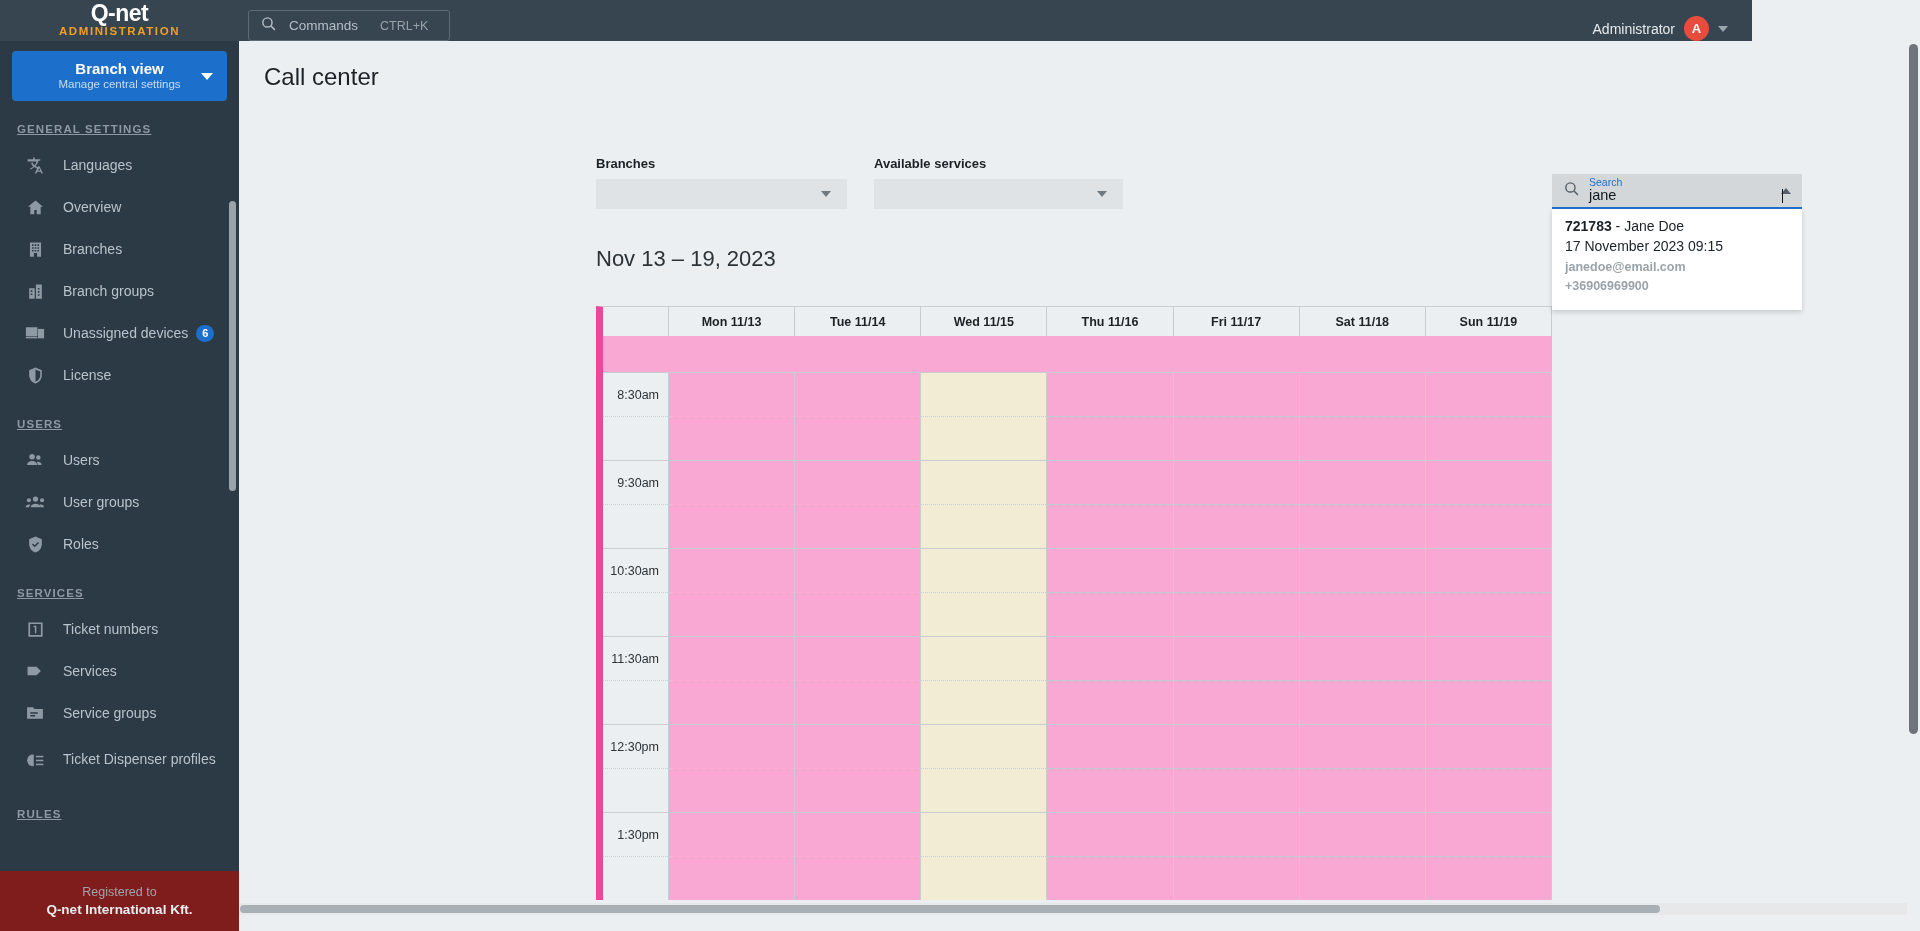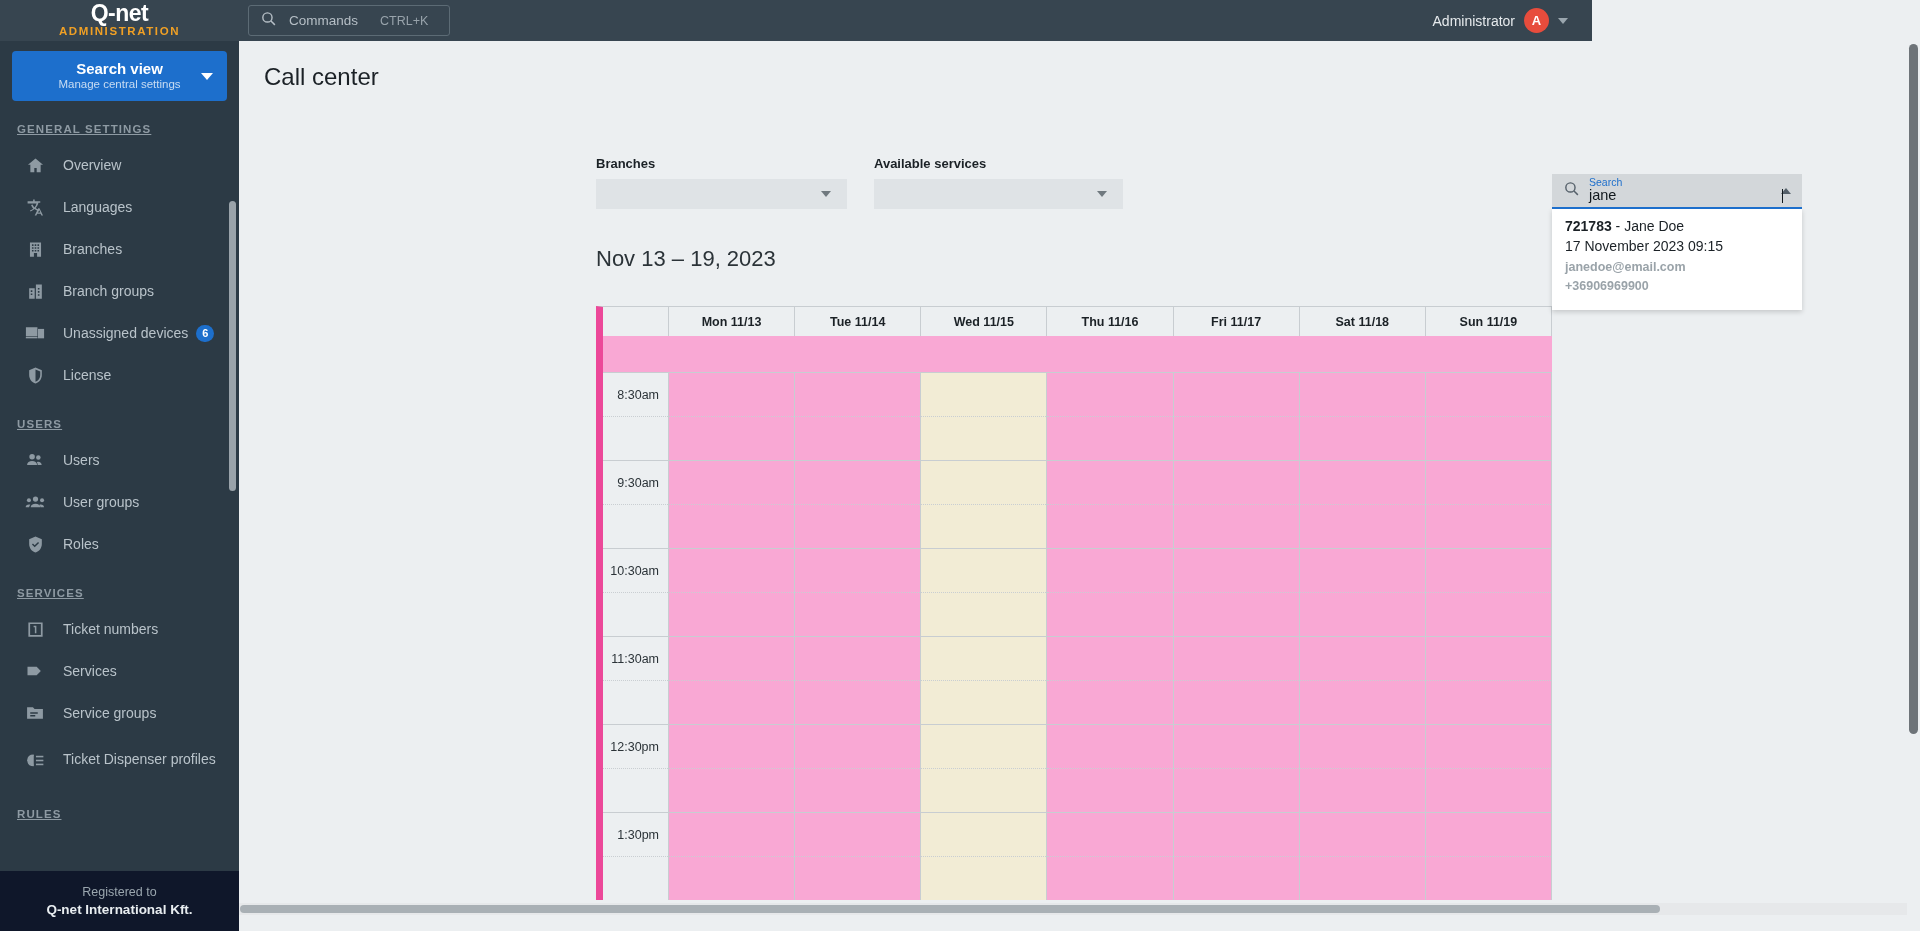--- a/index.html
+++ b/index.html
@@ -5,23 +5,23 @@
   * { box-sizing: border-box; margin: 0; padding: 0; }
   html, body {
     width: 1920px; height: 931px;
     font-family: "Liberation Sans", sans-serif;
     background: #eceff1;
     overflow: hidden;
   }
 
   
   .topbar {
-    position: absolute; top: 0; left: 0; width: 1592px; height: 41px;
+    position: absolute; top: 0; left: 0; width: 1752px; height: 41px;
     background: #374550;
-    display: flex; align-items: center;
+    display: flex; align-items: flex-end;
   }
   .brand {
     width: 239px; height: 41px; background: #374550;
     display: flex; flex-direction: column; align-items: center;
     justify-content: center; line-height: 1;
   }
   .brand-logo {
     color: #ffffff; font-size: 23px; font-weight: bold;
     letter-spacing: -0.5px; margin-top: -1px;
   }
@@ -94,21 +94,21 @@
     display: inline-flex; align-items: center; justify-content: center;
     margin-left: 8px;
   }
   .sb-track {
     position: absolute; right: 3px; top: 100px; width: 7px; height: 290px;
     background: #9aa3aa; border-radius: 4px;
   }
 
   .reg-foot {
     position: absolute; bottom: 0; left: 0; width: 239px; height: 60px;
-    background: #0f172a; display: flex; flex-direction: column;
+    background: #7f1d1d; display: flex; flex-direction: column;
     align-items: center; justify-content: center; text-align: right;
   }
   .reg-lbl { color: #9aa6ae; font-size: 12.5px; }
   .reg-org { color: #e8edf0; font-size: 13.5px; font-weight: bold; margin-top: 3px; }
 
   
   .main {
     position: absolute; top: 41px; left: 239px;
     width: 1681px; height: 890px; background: #eceff1; overflow: hidden;
   }
@@ -225,46 +225,46 @@
     <span class="admin-name">Administrator</span>
     <span class="avatar">A</span>
     <span class="caret-down"></span>
   </div>
 </div>
 
 <div class="sidebar">
 
   <div class="view-switch">
     <div class="vs-text">
-      <div class="vs-title">Search view</div>
+      <div class="vs-title">Branch view</div>
       <div class="vs-sub">Manage central settings</div>
     </div>
     <span class="vs-caret"></span>
   </div>
 
   <div class="navscroll">
 
     <div class="sec-title">GENERAL SETTINGS</div>
 
     <div class="navitem">
       <span class="ic">
         <svg width="19" height="19" viewBox="0 0 24 24">
+            <path d="M2 4h7V2h2v2h7v2h-2.3c-.6 2.6-1.8 4.8-3.4 6.5 1 .8 2.1 1.5 3.3 2l-.8 1.9c-1.5-.6-2.8-1.4-4-2.4-1.4 1.2-3.1 2.2-5 2.9L5 15.9c1.6-.6 3-1.4 4.2-2.4C8 12.2 7 10.6 6.4 8.8l1.9-.6c.5 1.4 1.3 2.7 2.3 3.7 1.3-1.3 2.2-3 2.7-5H2zM17 13l4.5 9h-2.1l-1-2h-4.3l-1 2h-2.1L15.5 13zm-2 5.2h2.9L17 15.4z"></path>
+          </svg>
+      </span>
+      <span>Languages</span>
+    </div>
+
+    <div class="navitem">
+      <span class="ic">
+        <svg width="19" height="19" viewBox="0 0 24 24">
             <path d="M12 3 2.5 11h3v9.5h5V15h3v5.5h5V11h3z"></path>
           </svg>
       </span>
       <span>Overview</span>
-    </div>
-
-    <div class="navitem">
-      <span class="ic">
-        <svg width="19" height="19" viewBox="0 0 24 24">
-            <path d="M2 4h7V2h2v2h7v2h-2.3c-.6 2.6-1.8 4.8-3.4 6.5 1 .8 2.1 1.5 3.3 2l-.8 1.9c-1.5-.6-2.8-1.4-4-2.4-1.4 1.2-3.1 2.2-5 2.9L5 15.9c1.6-.6 3-1.4 4.2-2.4C8 12.2 7 10.6 6.4 8.8l1.9-.6c.5 1.4 1.3 2.7 2.3 3.7 1.3-1.3 2.2-3 2.7-5H2zM17 13l4.5 9h-2.1l-1-2h-4.3l-1 2h-2.1L15.5 13zm-2 5.2h2.9L17 15.4z"></path>
-          </svg>
-      </span>
-      <span>Languages</span>
     </div>
 
     <div class="navitem">
       <span class="ic">
         <svg width="19" height="19" viewBox="0 0 24 24">
             <path d="M5 3h14v18H5zM7.5 5.5v2h2v-2zm3.5 0v2h2v-2zm3.5 0v2h2v-2zM7.5 9v2h2V9zm3.5 0v2h2V9zm3.5 0v2h2V9zM7.5 12.5v2h2v-2zm3.5 0v2h2v-2zm3.5 0v2h2v-2zM10 16.5v4.5h4v-4.5z"></path>
           </svg>
       </span>
       <span>Branches</span>
     </div>

